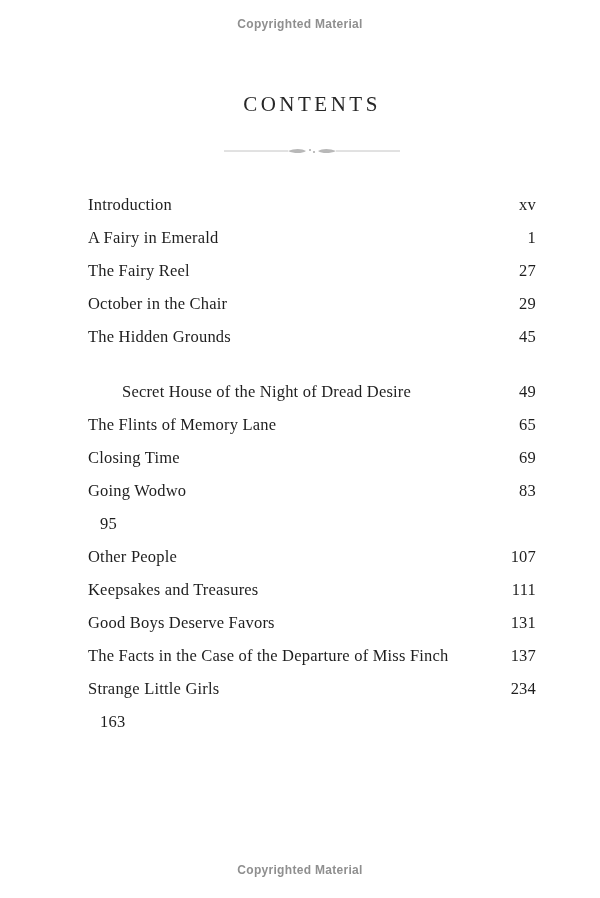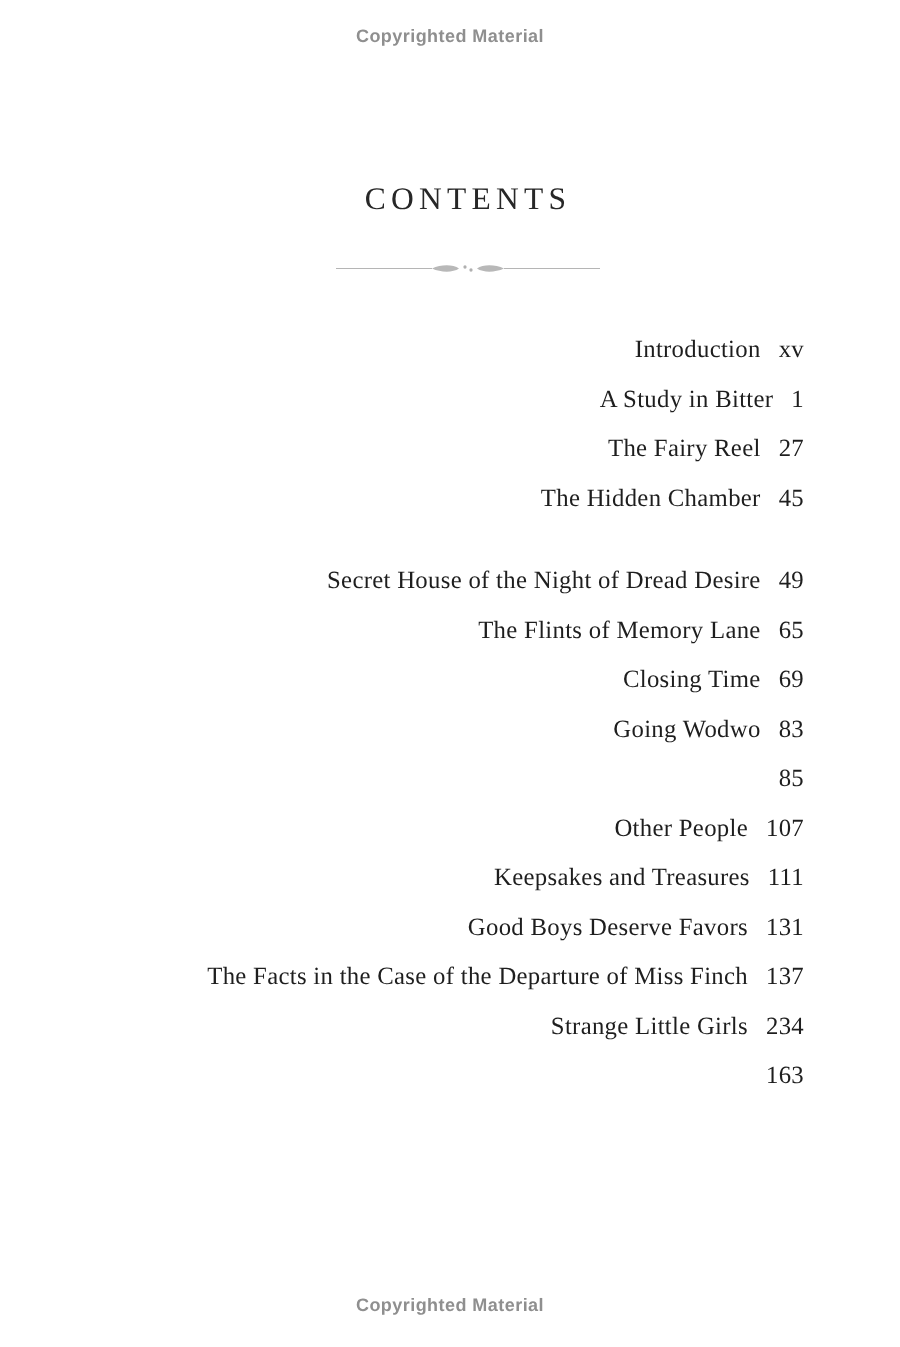--- a/index.html
+++ b/index.html
@@ -25,52 +25,52 @@
   }
   .watermark.top { top: 17px; }
   .watermark.bottom { top: 863px; }
   .content {
     position: absolute;
     left: 88px;
     top: 0;
     width: 448px;
   }
   .heading {
-    margin-top: 119px;
+    margin-top: 91px;
     text-align: center;
     font-size: 21px;
     line-height: 26px;
     letter-spacing: 3.5px;
     color: #272727;
     font-weight: 400;
   }
   .divider {
     margin-top: 28px;
     text-align: center;
     height: 12px;
     line-height: 0;
   }
   .toc { margin-top: 37px; }
   .row {
     display: flex;
-    justify-content: flex-end;
+    justify-content: space-between;
     align-items: baseline;
     font-size: 16.5px;
     line-height: 22px;
     margin-bottom: 11px;
     letter-spacing: 0.2px;
   }
   .row .title { text-align: left; }
   .row .page-num {
     text-align: right;
     white-space: nowrap;
     padding-left: 12px;
   }
   .row.wrap-row { align-items: flex-end; }
-  .row .line2 { margin-left: 20px; }
+  .row .line2 { margin-left: 34px; }
 </style>
 </head>
 <body>
 
 <div class="page">
 
   <div class="watermark top">Copyrighted Material</div>
 
   <div class="content">
 
@@ -88,32 +88,36 @@
     </div>
 
     <div class="toc">
 
       <div class="row">
         <span class="title">Introduction</span>
         <span class="page-num">xv</span>
       </div>
 
       <div class="row">
-        <span class="title">A Study in Bitter</span>
+        <span class="title">A Fairy in Emerald</span>
         <span class="page-num">1</span>
       </div>
 
       <div class="row">
         <span class="title">The Fairy Reel</span>
         <span class="page-num">27</span>
       </div>
 
+      <div class="row">
+        <span class="title">October in the Chair</span>
+        <span class="page-num">29</span>
+      </div>
 
       <div class="row">
-        <span class="title">The Hidden Chamber</span>
+        <span class="title">The Hidden Grounds</span>
         <span class="page-num">45</span>
       </div>
 
       <div class="row wrap-row">
         <span class="title"><br><span class="line2">Secret House of the Night of Dread Desire</span></span>
         <span class="page-num">49</span>
       </div>
 
       <div class="row">
         <span class="title">The Flints of Memory Lane</span>
@@ -124,21 +128,21 @@
         <span class="title">Closing Time</span>
         <span class="page-num">69</span>
       </div>
 
       <div class="row">
         <span class="title">Going Wodwo</span>
         <span class="page-num">83</span>
       </div>
 
       <div class="row">
-        <span class="page-num">85</span>
+        <span class="page-num">95</span>
       </div>
 
       <div class="row">
         <span class="title">Other People</span>
         <span class="page-num">107</span>
       </div>
 
       <div class="row">
         <span class="title">Keepsakes and Treasures</span>
         <span class="page-num">111</span>

